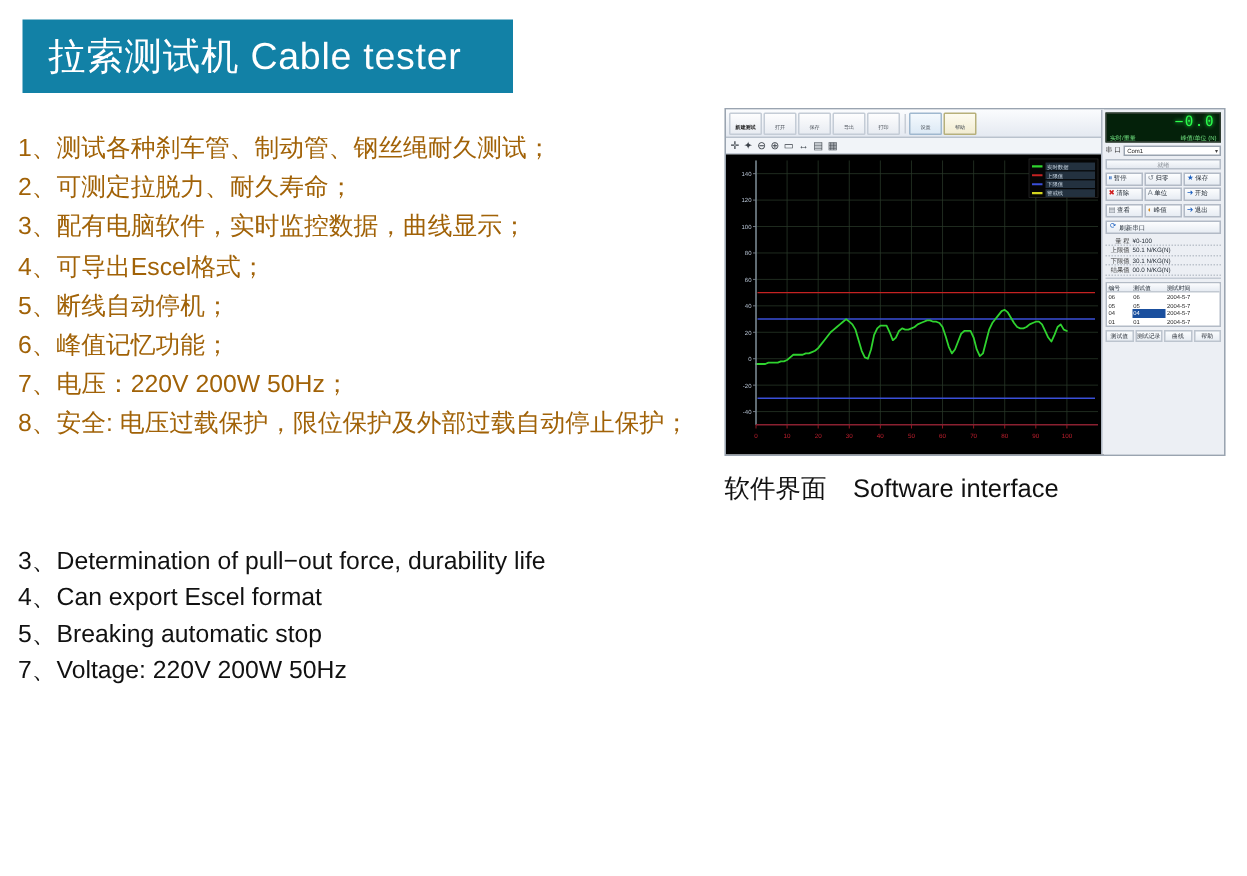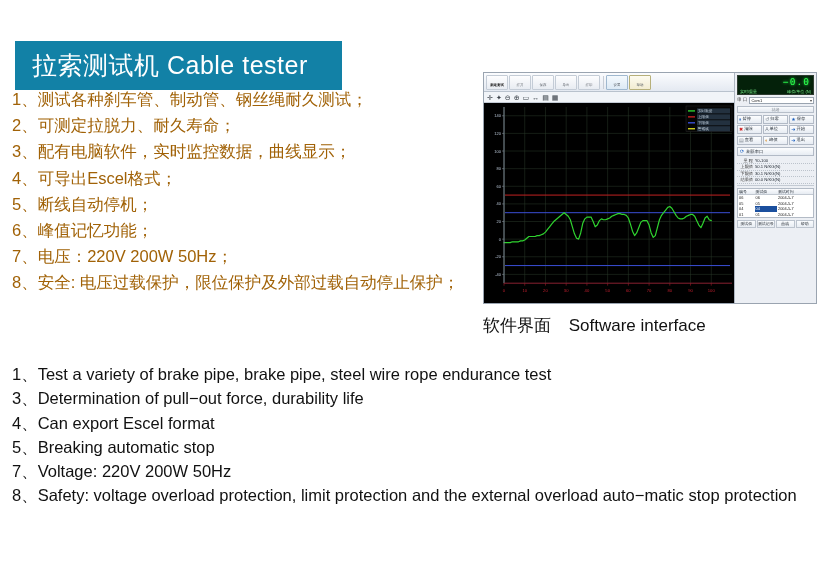--- a/index.html
+++ b/index.html
@@ -21,21 +21,20 @@
   
   #title-banner {
     position: absolute;
     left: 15px;
     top: 13px;
     width: 327px;
     height: 49px;
     background: #1281a6;
     display: flex;
     align-items: center;
-    margin-top: 28px;
   }
   #title-banner .title-text {
     color: #ffffff;
     font-size: 25px;
     letter-spacing: 0.5px;
     padding-left: 17px;
     white-space: nowrap;
     font-weight: 400;
   }
 
@@ -589,19 +588,17 @@
 
   </div>
 </div>
 
 <div id="shot-caption">
   <span class="cap-cn">软件界面</span>
   <span class="cap-en">Software interface</span>
 </div>
 
 <div id="spec-list-en">
-  <div class="spec-line">1、Test a variety of brake pipe, brake pipe, steel wire rope endurance test</div>
   <div class="spec-line">3、Determination of pull−out force, durability life</div>
   <div class="spec-line">4、Can export Escel format</div>
   <div class="spec-line">5、Breaking automatic stop</div>
   <div class="spec-line">7、Voltage: 220V 200W 50Hz</div>
-  <div class="spec-line wrap">8、Safety: voltage overload protection, limit protection and the external overload auto−matic stop protection</div>
 </div>
 
 </body></html>

